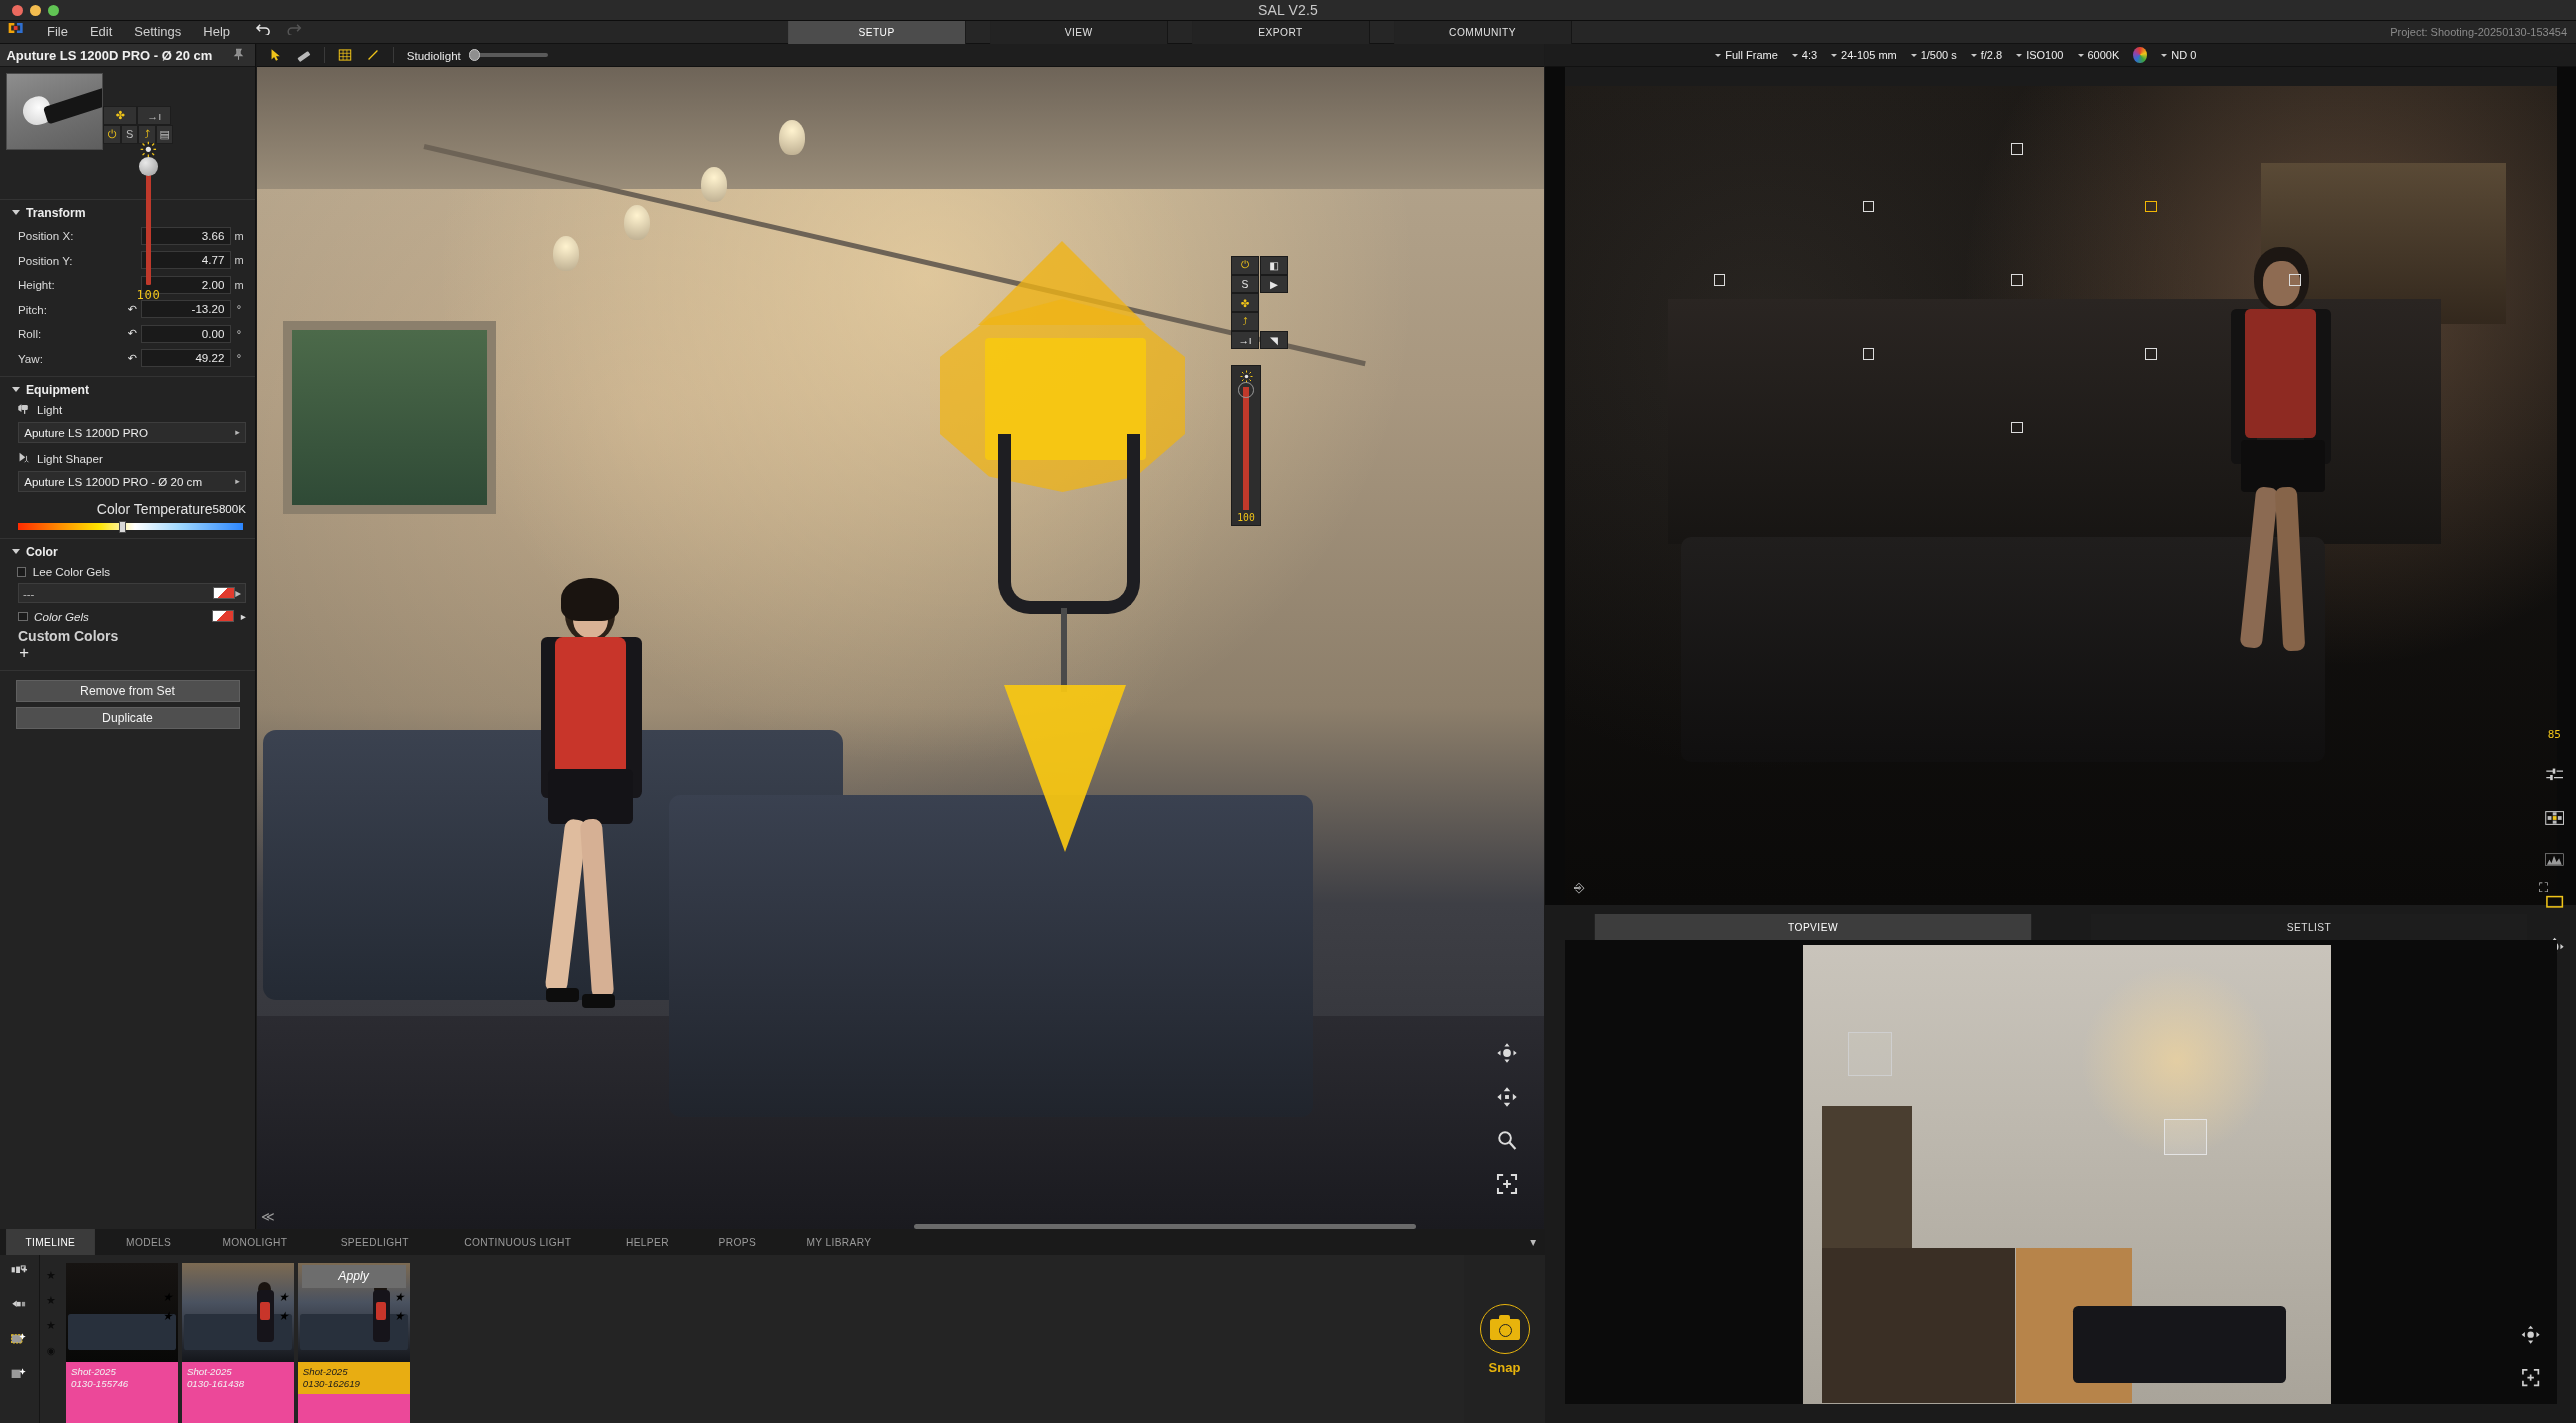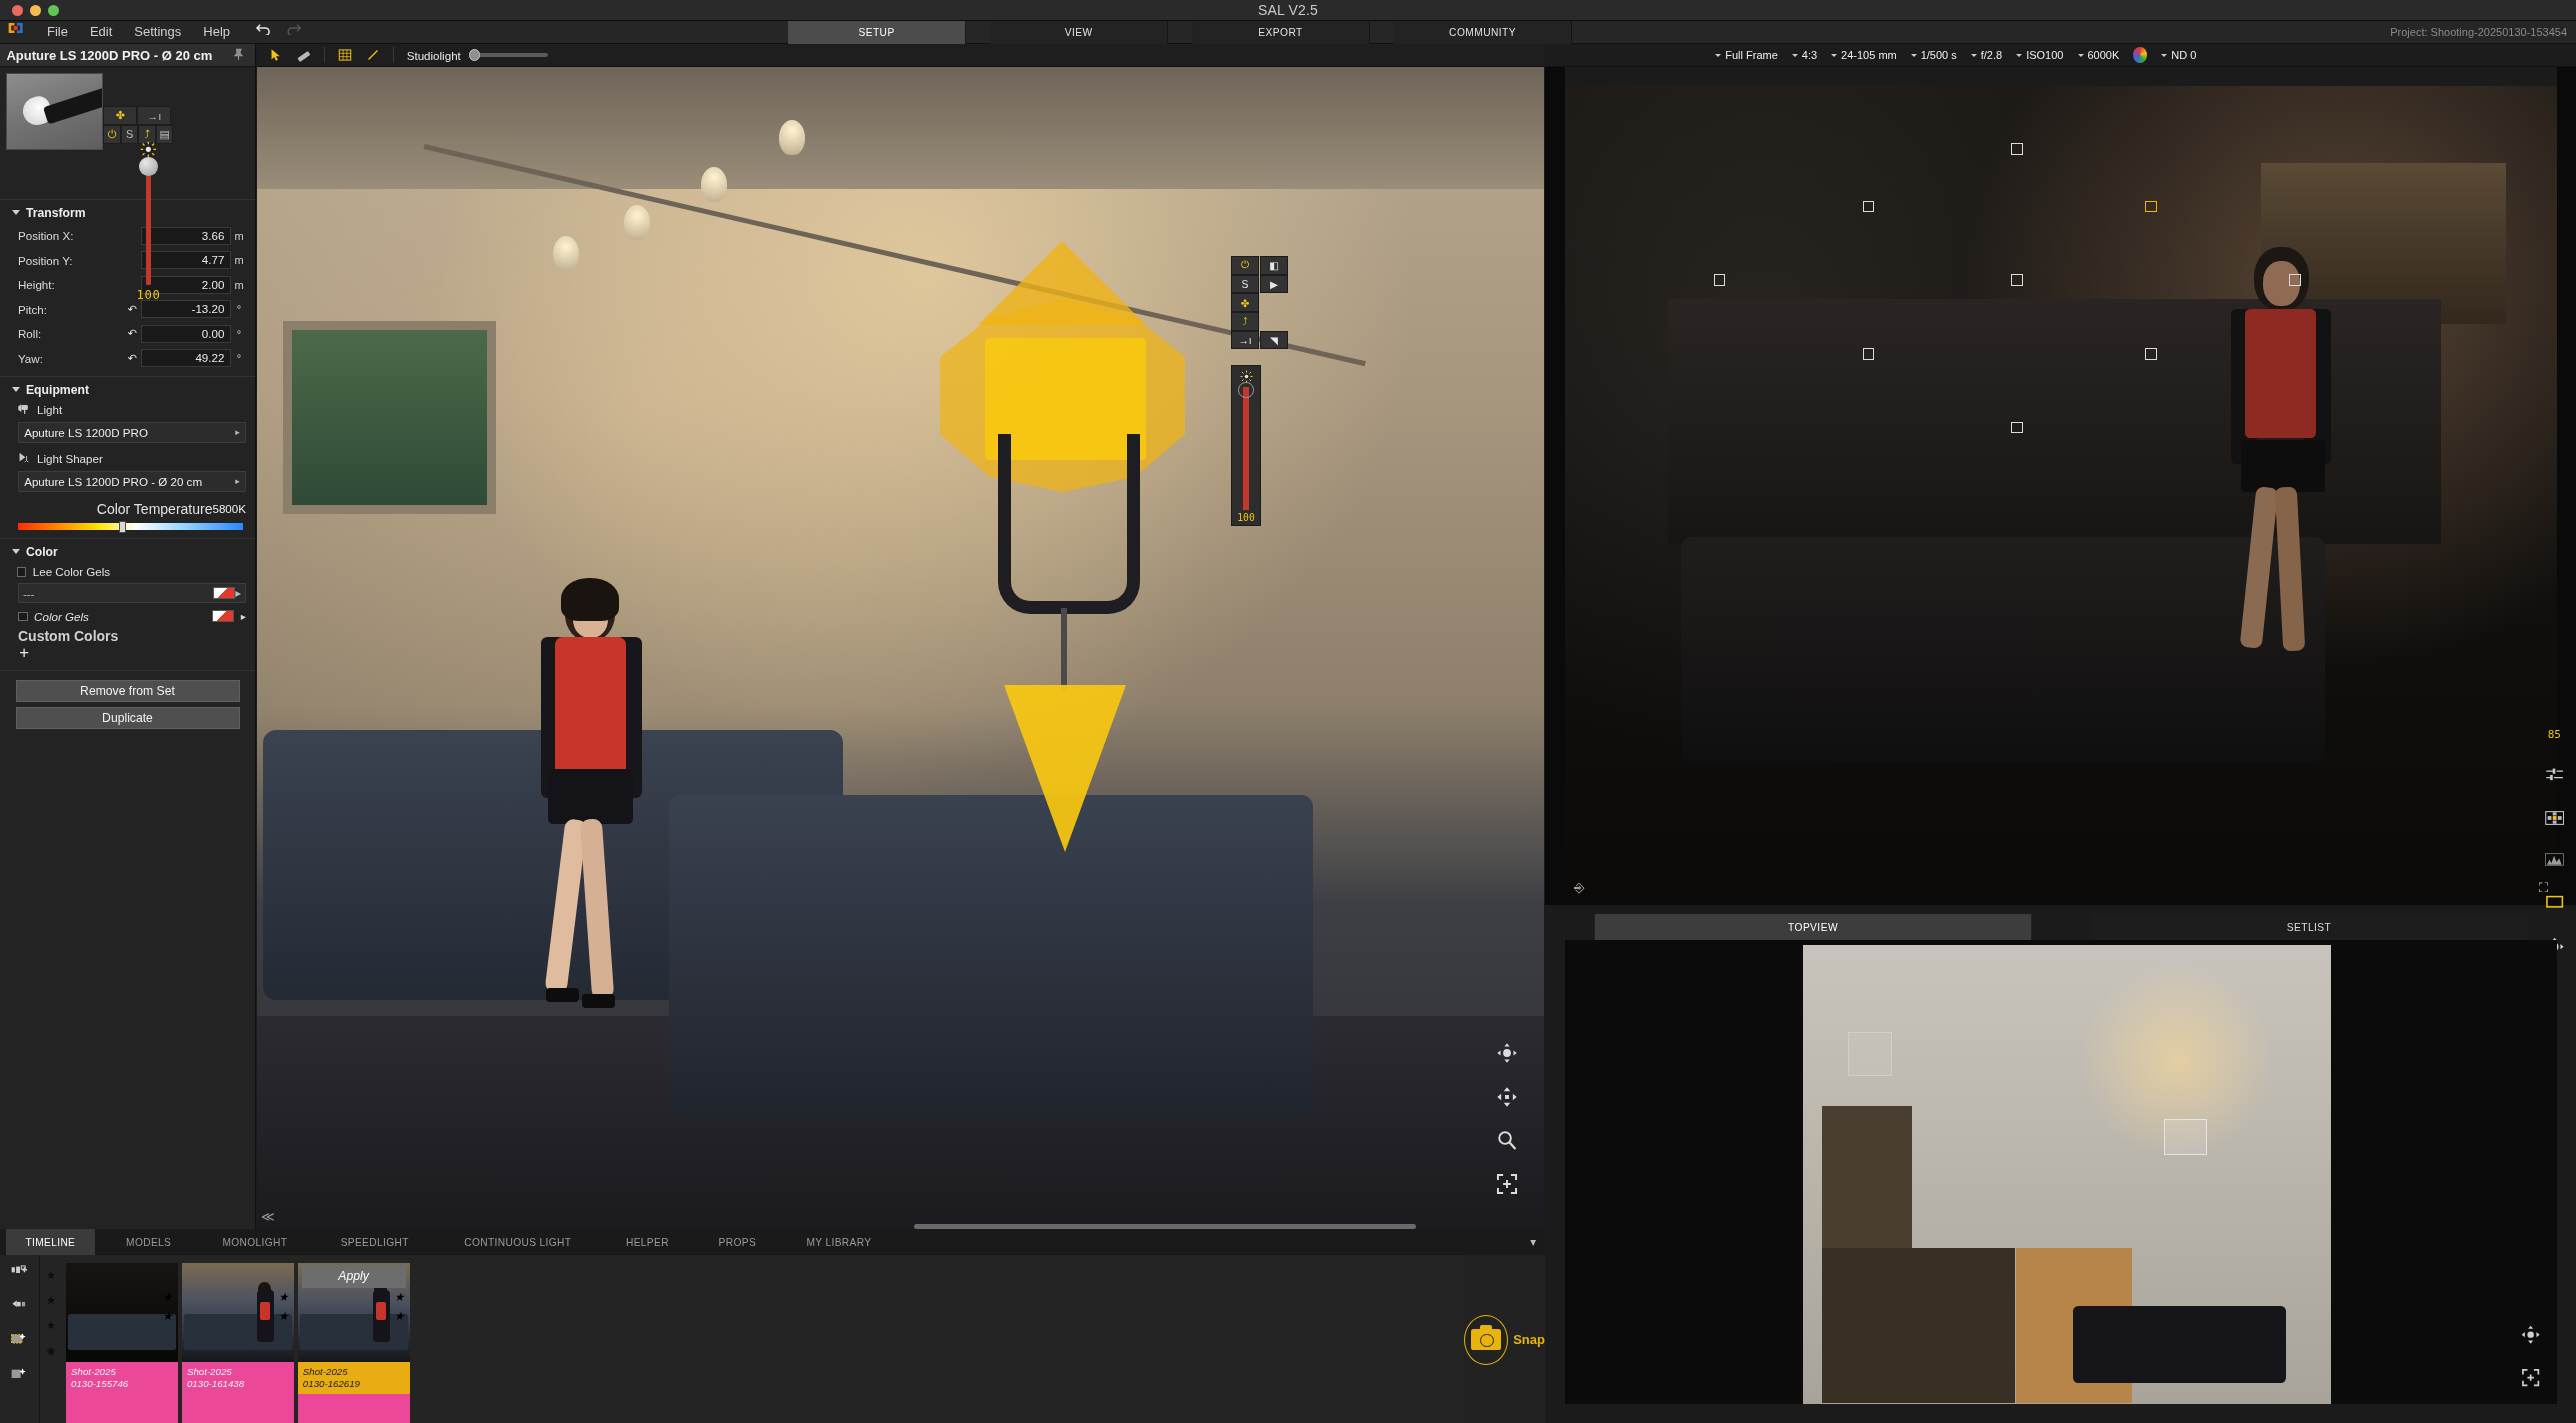--- a/index.html
+++ b/index.html
@@ -380,21 +380,21 @@
 
   .si-dark { position:absolute; inset:0; background: linear-gradient(180deg,#171412,#080807); }
   .si-mid  { position:absolute; inset:0; background: linear-gradient(180deg,#7c6a52 0%, #4a5260 40%, #14161b 100%); }
   .si-sofa { position:absolute; left:2.6px; top:52%; width: 96%; height: 36%; background:#28303c; border-radius:2.6px;}
   .si-girl { position:absolute; right: 18%; top: 28%; width: 16.7px; height: 52px; background:#16141a; border-radius:3.9px;}
   .si-girl:after { content:''; position:absolute; left:3.2px; top:11.6px; width:10.3px; height:18px; background:#c8352a; border-radius:1.9px;}
   .si-girlhead { position:absolute; right: 20%; top: 20%; width: 13px; height: 14px; background:#1a1410; border-radius:50%;}
 
   .snap-area {
     position: absolute; left: 1464px; top: 1255px; width: 81px; height: 169px;
-    background: #222; display:flex; flex-direction:row; align-items:center; justify-content:center; gap: 5.2px;
+    background: #222; display:flex; flex-direction:column; align-items:center; justify-content:center; gap: 5.2px;
   }
   .snap-circle {
     width: 50px; height: 50px; border-radius: 50%; border: 1.9px solid #e8b40c;
     display:flex; align-items:center; justify-content:center;
   }
   .snap-cam { width: 30px; height: 20.6px; background:#e8b40c; border-radius:2.6px; position:relative;}
   .snap-cam:before { content:''; position:absolute; left:9px; top:-4.5px; width:11.6px; height:5.2px; background:#e8b40c; border-radius:1.9px 1.9px 0 0;}
   .snap-cam:after { content:''; position:absolute; left:9px; top:4.5px; width:11.6px; height:11.6px; border-radius:50%; border:1.9px solid #222;}
   .snap-label { font-size: 13px; color:#e8b40c; font-weight:bold;}
 

